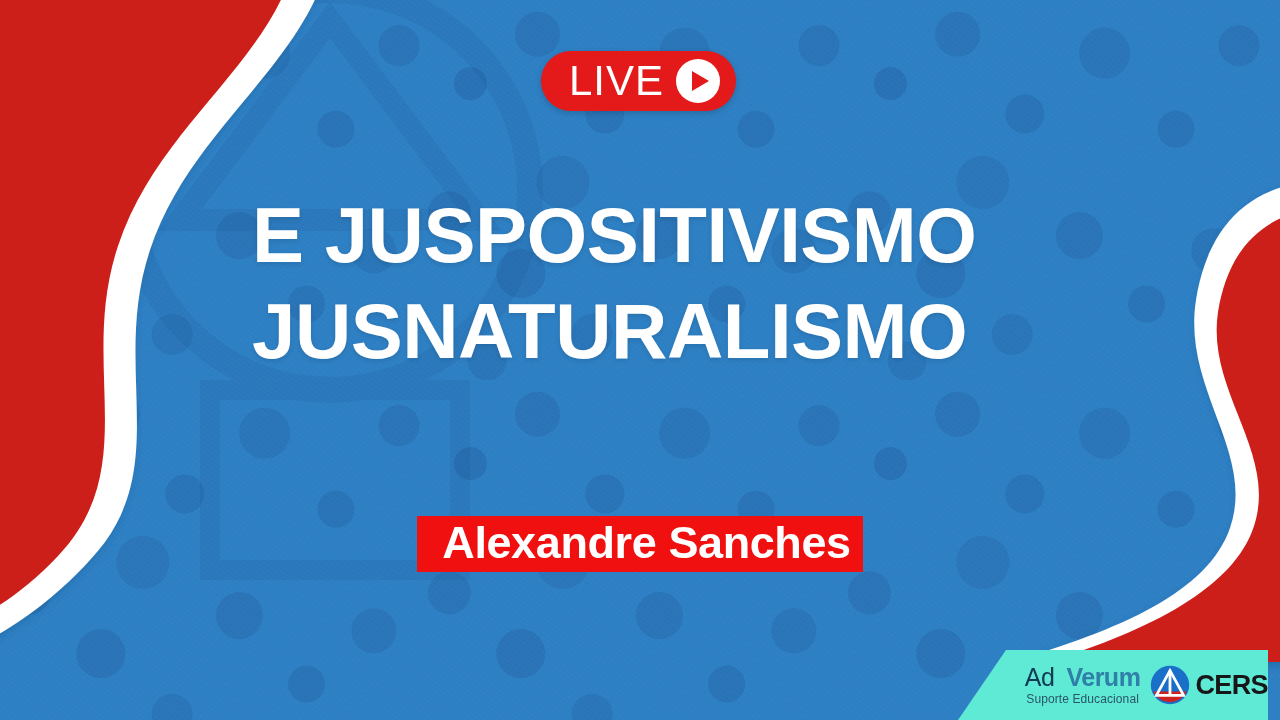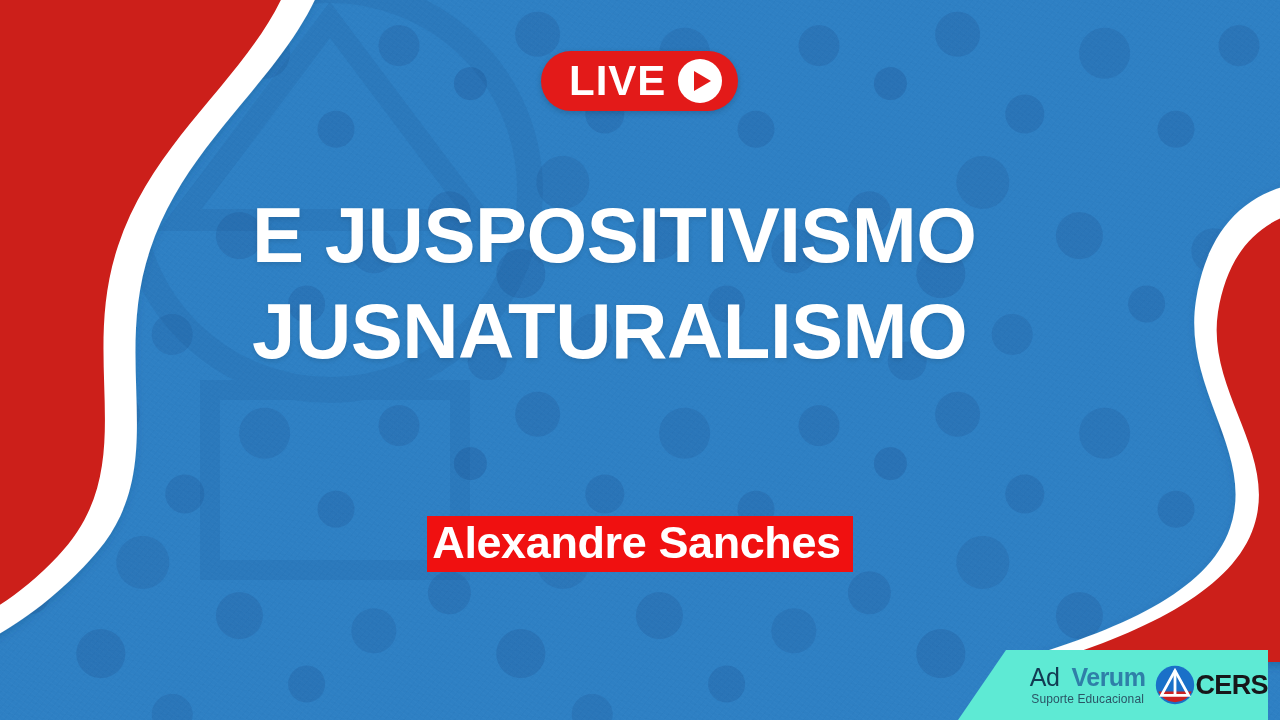--- a/index.html
+++ b/index.html
@@ -67,21 +67,21 @@
     align-items: center;
     gap: 12px;
     padding: 0 16px 0 28px;
     background: #e31a19;
     border-radius: 34px;
     box-shadow: 0 2px 6px rgba(0,0,0,.18);
   }
   .live-text {
     color: #ffffff;
     font-size: 42px;
-    font-weight: bold;
+    font-weight: normal;
     letter-spacing: 1px;
     line-height: 1;
     font-family: "Liberation Sans", sans-serif;
   }
   .live-play {
     width: 44px; height: 44px;
     border-radius: 50%;
     background: #ffffff;
     display: flex;
     align-items: center;
@@ -115,21 +115,21 @@
   
   .speaker-block {
     position: absolute;
     left: 0; right: 0; top: 516px;
     display: flex;
     flex-direction: column;
     align-items: center;
   }
   .speaker-name-wrap {
     background: #f01010;
-    padding: 3px 12px 6px 5px;
+    padding: 3px 12px 6px 25px;
     line-height: 1;
   }
   .speaker-name {
     color: #ffffff;
     font-size: 45px;
     font-weight: bold;
     line-height: 1.05;
     letter-spacing: -0.4px;
     white-space: nowrap;
   }
@@ -177,20 +177,21 @@
   }
   .adverum-sub {
     margin-top: 3px;
     font-size: 12px;
     color: #2b5566;
     letter-spacing: .1px;
   }
   .cers {
     display: flex;
     align-items: center;
+    gap: 5px;
     text-align: right;
   }
   .cers-mark { width: 40px; height: 40px; display:block; }
   .cers-text {
     font-size: 27px;
     font-weight: bold;
     color: #17171a;
     letter-spacing: -0.6px;
   }
 </style>

